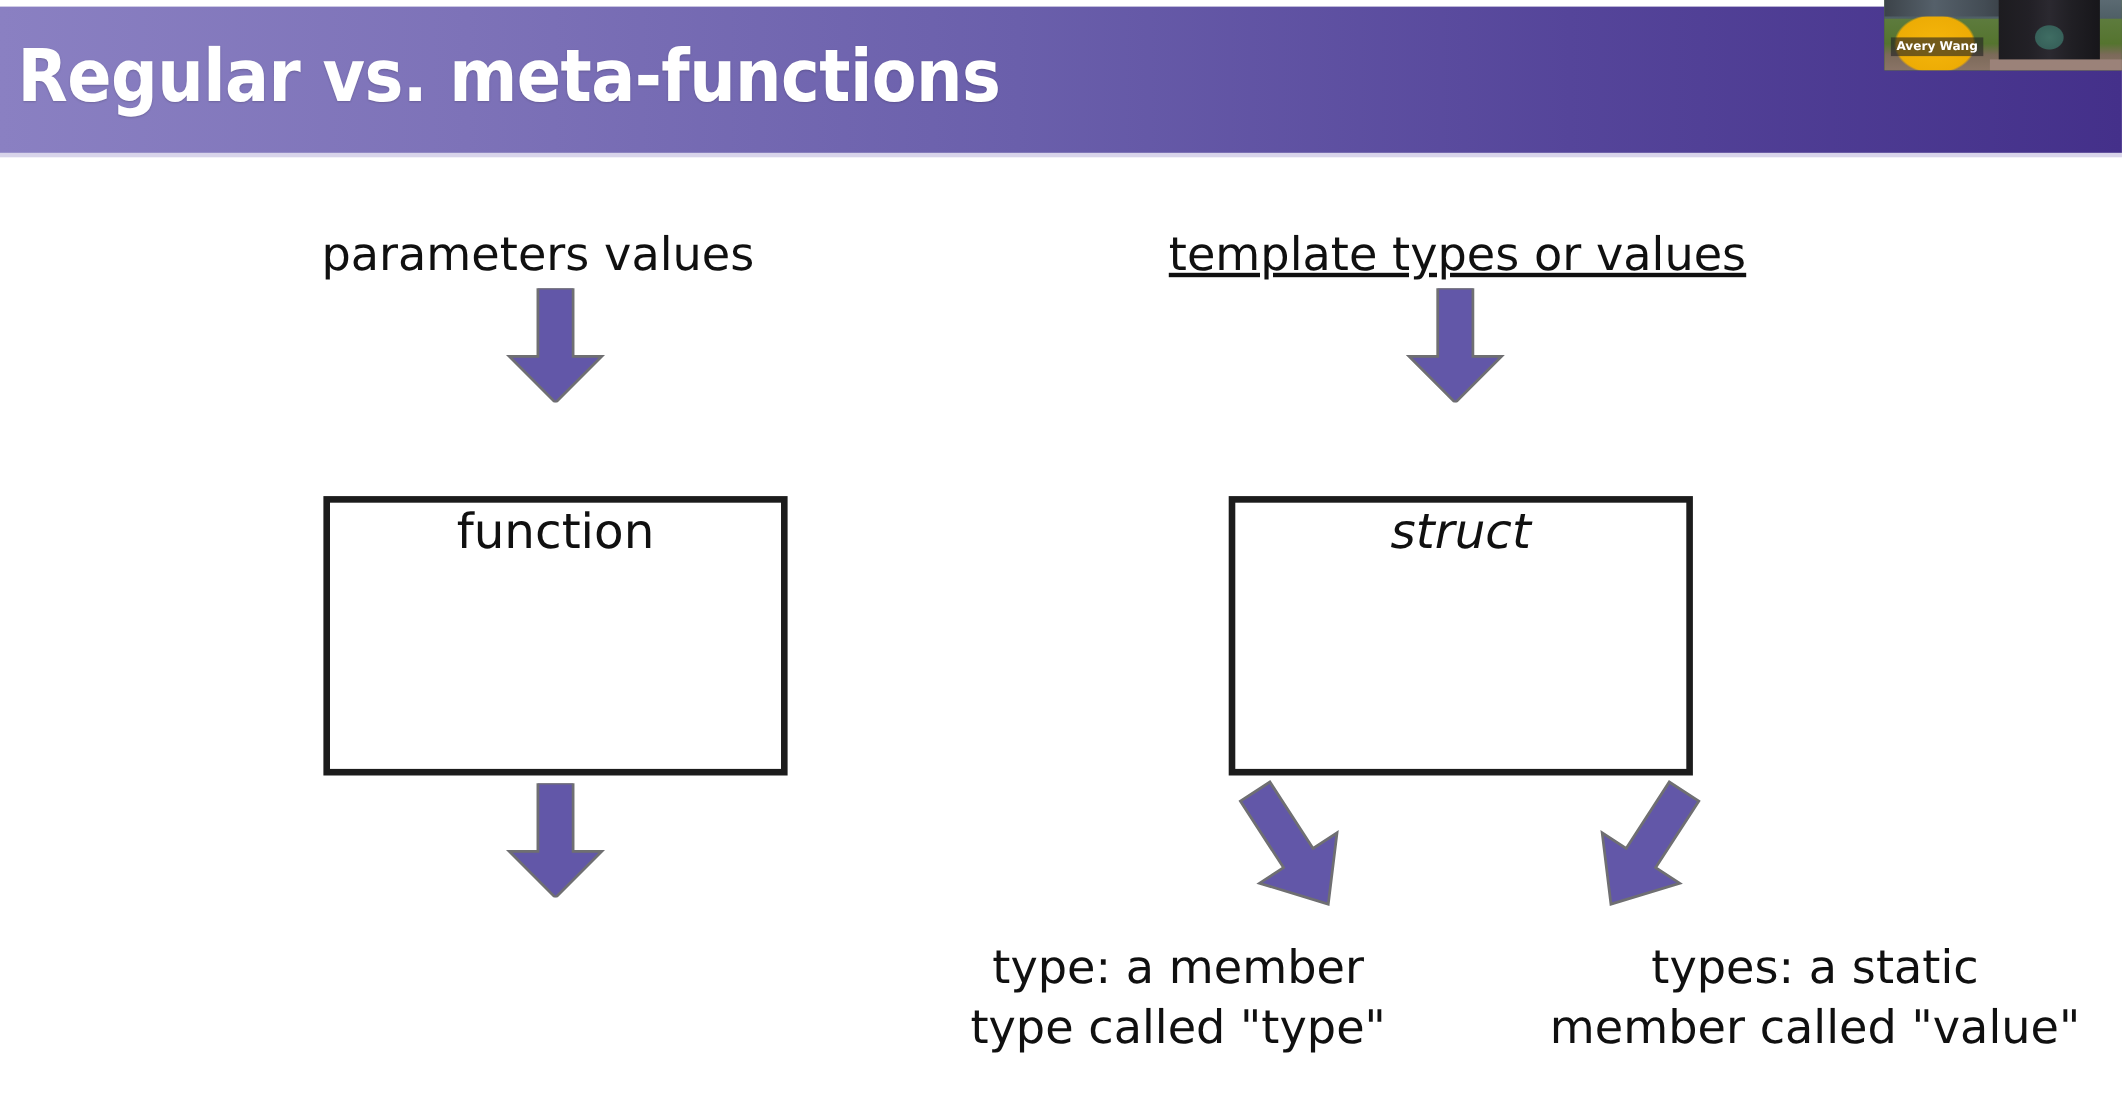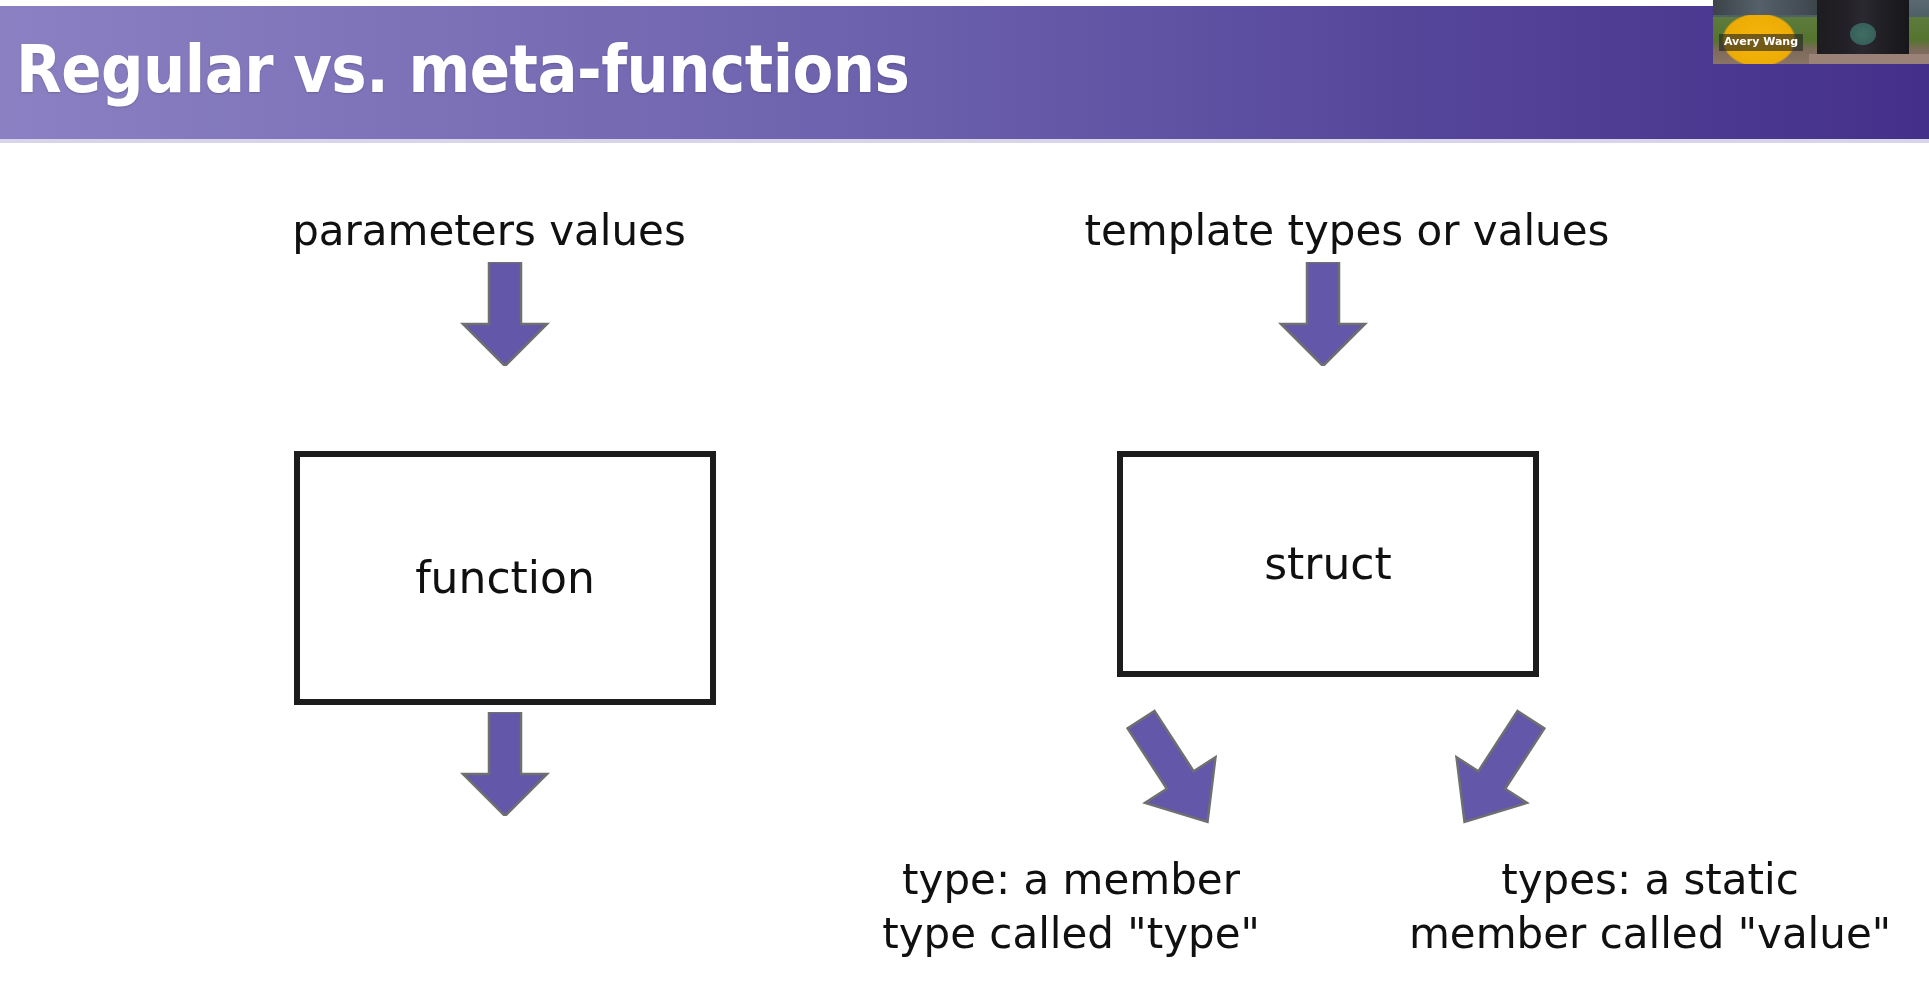--- a/index.html
+++ b/index.html
@@ -123,21 +123,21 @@
     text-align: center;
   }
   .diagram-label.multiline { white-space: normal; }
 
   .flow-box {
     position: absolute;
     background: #ffffff;
     border: 6px solid #1c1c1c;
     box-sizing: border-box;
     display: flex;
-    align-items: center;
+    align-items: flex-start;
     justify-content: center;
   }
   .flow-box-label {
     color: #101010;
     font-family: "DejaVu Sans", sans-serif;
     font-size: 44px;
     line-height: 54px;
   }
 
   .arrow-down, .arrow-diag {
@@ -146,23 +146,23 @@
   .arrow-down svg, .arrow-diag svg { display: block; }
 
   
   #label-parameters { left: 222px; top: 204px; width: 534px; }
   #arrow-in-left    { left: 455px; top: 262px; }
   #box-function     { left: 294px; top: 451px; width: 422px; height: 254px; }
   #arrow-out-left   { left: 455px; top: 712px; }
   #label-return     { left: 238px; top: 853px; width: 534px; }
 
   
-  #label-template   { left: 977px; top: 204px; width: 740px; }
+  #label-template   { left: 955px; top: 204px; width: 740px; text-decoration: underline; }
   #arrow-in-right   { left: 1273px; top: 262px; }
-  #box-struct       { left: 1117px; top: 451px; width: 422px; height: 226px; }
+  #box-struct       { left: 1117px; top: 451px; width: 422px; height: 254px; font-style: italic; }
   #arrow-out-left-diag  { left: 1112px; top: 705px; }
   #arrow-out-right-diag { left: 1430px; top: 705px; }
   #label-types      { left: 836px; top: 853px; width: 470px; }
   #label-values     { left: 1370px; top: 853px; width: 560px; }
 </style>
 </head>
 <body>
 
 <div id="slide">
 

